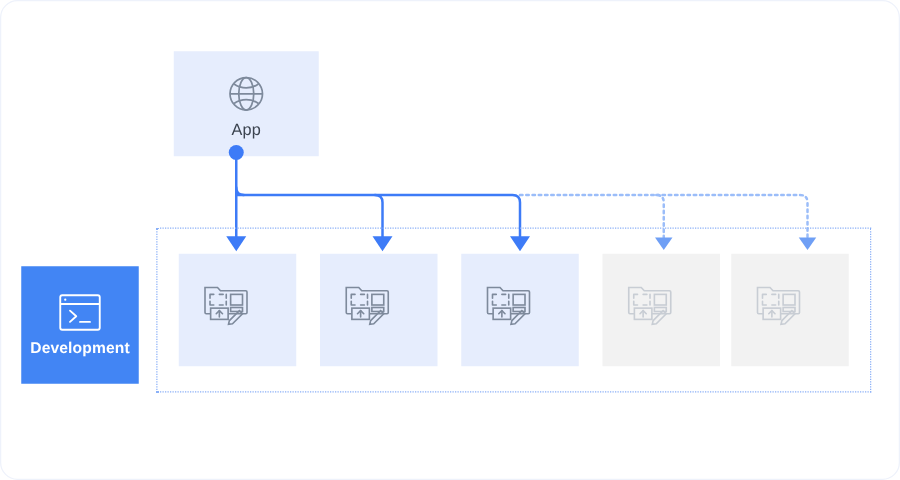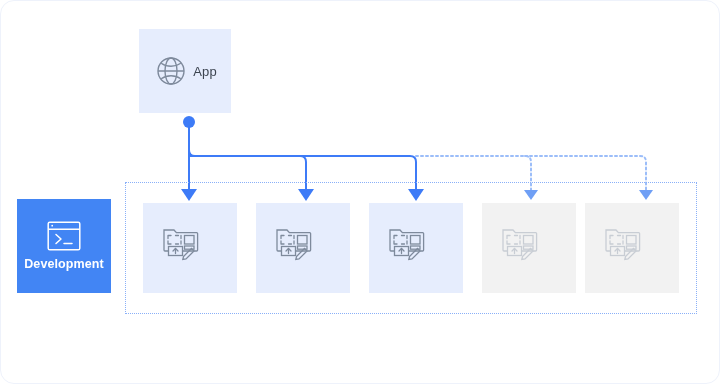--- a/index.html
+++ b/index.html
@@ -10,37 +10,37 @@
   #canvas{
     position:absolute;left:0;top:0;width:720px;height:384px;
     background:#ffffff;border-radius:14px;
     box-sizing:border-box;
     border:1px solid #eef2fb;
     overflow:hidden;
   }
 
   
   .app-node{
-    position:absolute;left:138px;top:28px;width:92px;height:84px;
+    position:absolute;left:138px;top:40px;width:116px;height:84px;
     background:#e6edfd;
-    display:flex;flex-direction:row;align-items:center;justify-content:center;
+    display:flex;flex-direction:column;align-items:center;justify-content:center;
     gap:4px;
   }
   .app-node .glyph{width:36px;height:36px;display:block;}
   .app-label{
     font-size:13px;color:#3c4450;letter-spacing:.2px;line-height:1;
   }
   .origin-dot{
     position:absolute;left:182px;top:115px;width:12px;height:12px;
     border-radius:50%;background:#3d7bf7;
   }
 
   
   .dev-node{
-    position:absolute;left:16px;top:198px;width:94px;height:94px;
+    position:absolute;left:16px;top:212px;width:94px;height:94px;
     background:#4285f4;
     display:flex;flex-direction:column;align-items:center;justify-content:center;
     gap:7px;
   }
   .dev-node .glyph{width:34px;height:30px;display:block;}
   .dev-label{
     font-size:12.5px;color:#ffffff;font-weight:700;line-height:1;letter-spacing:.1px;
   }
 
   

